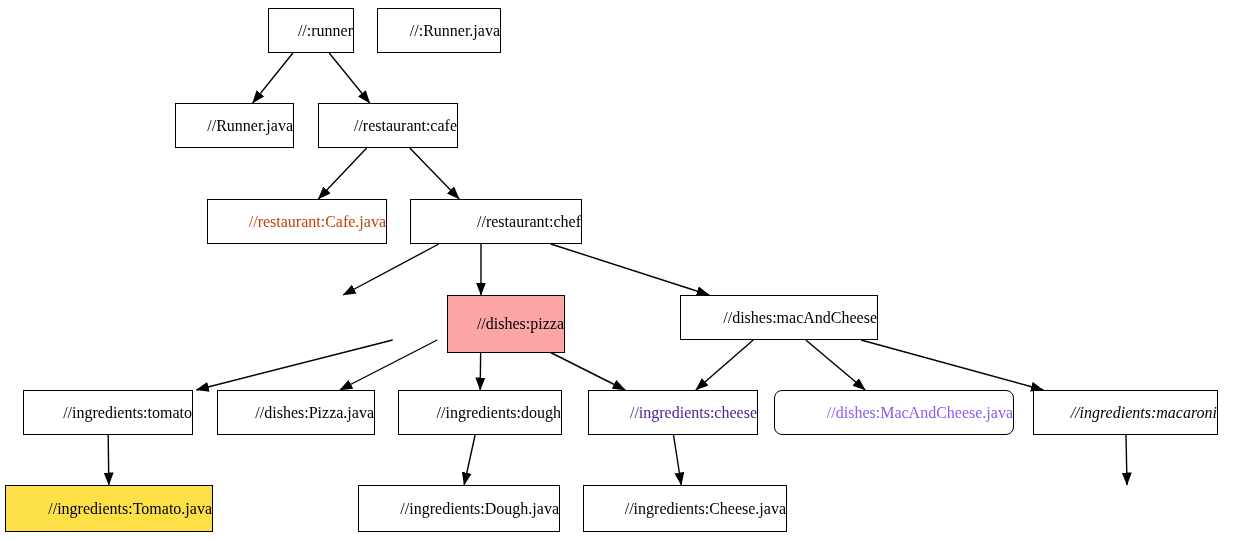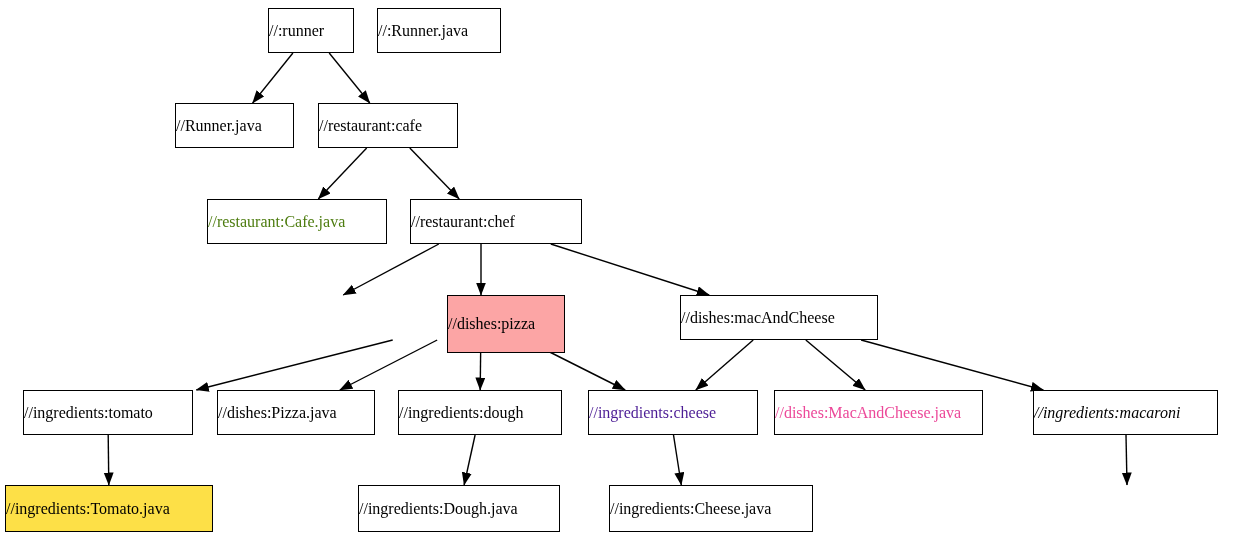--- a/index.html
+++ b/index.html
@@ -30,21 +30,21 @@
     width: 1242px;
     height: 539px;
   }
   .graph-node {
     position: absolute;
     box-sizing: border-box;
     border: 1.5px solid #000000;
     background: #ffffff;
     display: flex;
     align-items: center;
-    justify-content: flex-start;
+    justify-content: flex-end;
     font-size: 16px;
     color: #000000;
     white-space: nowrap;
     line-height: 1;
   }
 </style>
 </head>
 <body>
 
 <div class="canvas">
@@ -81,21 +81,21 @@
       </div>
       <div class="graph-node" style="left: 377px; top: 8px; width: 124px; height: 45px; border-color: rgb(0, 0, 0); background: rgb(255, 255, 255); color: rgb(0, 0, 0);">
         <span>//:Runner.java</span>
       </div>
       <div class="graph-node" style="left: 175px; top: 103px; width: 119px; height: 45px; border-color: rgb(0, 0, 0); background: rgb(255, 255, 255); color: rgb(0, 0, 0);">
         <span>//Runner.java</span>
       </div>
       <div class="graph-node" style="left: 318px; top: 103px; width: 140px; height: 45px; border-color: rgb(0, 0, 0); background: rgb(255, 255, 255); color: rgb(0, 0, 0);">
         <span>//restaurant:cafe</span>
       </div>
-      <div class="graph-node" style="left: 207px; top: 199px; width: 180px; height: 45px; border-color: rgb(0, 0, 0); background: rgb(255, 255, 255); color: #4d7c0f;">
+      <div class="graph-node" style="left: 207px; top: 199px; width: 180px; height: 45px; border-color: rgb(0, 0, 0); background: rgb(255, 255, 255); color: #c2410c;">
         <span>//restaurant:Cafe.java</span>
       </div>
       <div class="graph-node" style="left: 410px; top: 199px; width: 172px; height: 45px; border-color: rgb(0, 0, 0); background: rgb(255, 255, 255); color: rgb(0, 0, 0);">
         <span>//restaurant:chef</span>
       </div>
       <div class="graph-node" style="left: 447px; top: 295px; width: 118px; height: 58px; border-color: rgb(0, 0, 0); background: #fca5a5; color: rgb(0, 0, 0);">
         <span>//dishes:pizza</span>
       </div>
       <div class="graph-node" style="left: 680px; top: 295px; width: 198px; height: 45px; border-color: rgb(0, 0, 0); background: rgb(255, 255, 255); color: rgb(0, 0, 0);">
         <span>//dishes:macAndCheese</span>
@@ -105,29 +105,29 @@
       </div>
       <div class="graph-node" style="left: 217px; top: 390px; width: 158px; height: 45px; border-color: rgb(0, 0, 0); background: rgb(255, 255, 255); color: rgb(0, 0, 0);">
         <span>//dishes:Pizza.java</span>
       </div>
       <div class="graph-node" style="left: 398px; top: 390px; width: 164px; height: 45px; border-color: rgb(0, 0, 0); background: rgb(255, 255, 255); color: rgb(0, 0, 0);">
         <span>//ingredients:dough</span>
       </div>
       <div class="graph-node" style="left: 588px; top: 390px; width: 170px; height: 45px; border-color: rgb(0, 0, 0); background: rgb(255, 255, 255); color: #4c1d95;">
         <span>//ingredients:cheese</span>
       </div>
-      <div class="graph-node" style="left: 774px; top: 390px; width: 209px; height: 45px; border-color: rgb(0, 0, 0); background: rgb(255, 255, 255); color: #ec4899;">
+      <div class="graph-node" style="left: 774px; top: 390px; width: 240px; height: 45px; border-color: rgb(0, 0, 0); background: rgb(255, 255, 255); color: #8b5cf6; border-radius: 8px;">
         <span>//dishes:MacAndCheese.java</span>
       </div>
       <div class="graph-node" style="left: 1033px; top: 390px; width: 185px; height: 45px; border-color: rgb(0, 0, 0); background: rgb(255, 255, 255); color: rgb(0, 0, 0); font-style: italic;">
         <span>//ingredients:macaroni</span>
       </div>
       <div class="graph-node" style="left: 5px; top: 485px; width: 208px; height: 47px; border-color: rgb(0, 0, 0); background: #fde047; color: rgb(0, 0, 0);">
         <span>//ingredients:Tomato.java</span>
       </div>
       <div class="graph-node" style="left: 358px; top: 485px; width: 202px; height: 47px; border-color: rgb(0, 0, 0); background: rgb(255, 255, 255); color: rgb(0, 0, 0);">
         <span>//ingredients:Dough.java</span>
       </div>
-      <div class="graph-node" style="left: 583px; top: 485px; width: 204px; height: 47px; border-color: rgb(0, 0, 0); background: rgb(255, 255, 255); color: rgb(0, 0, 0); margin-left: 26px;">
+      <div class="graph-node" style="left: 583px; top: 485px; width: 204px; height: 47px; border-color: rgb(0, 0, 0); background: rgb(255, 255, 255); color: rgb(0, 0, 0);">
         <span>//ingredients:Cheese.java</span>
       </div>
     </div>
 </div>
 
 </body></html>

